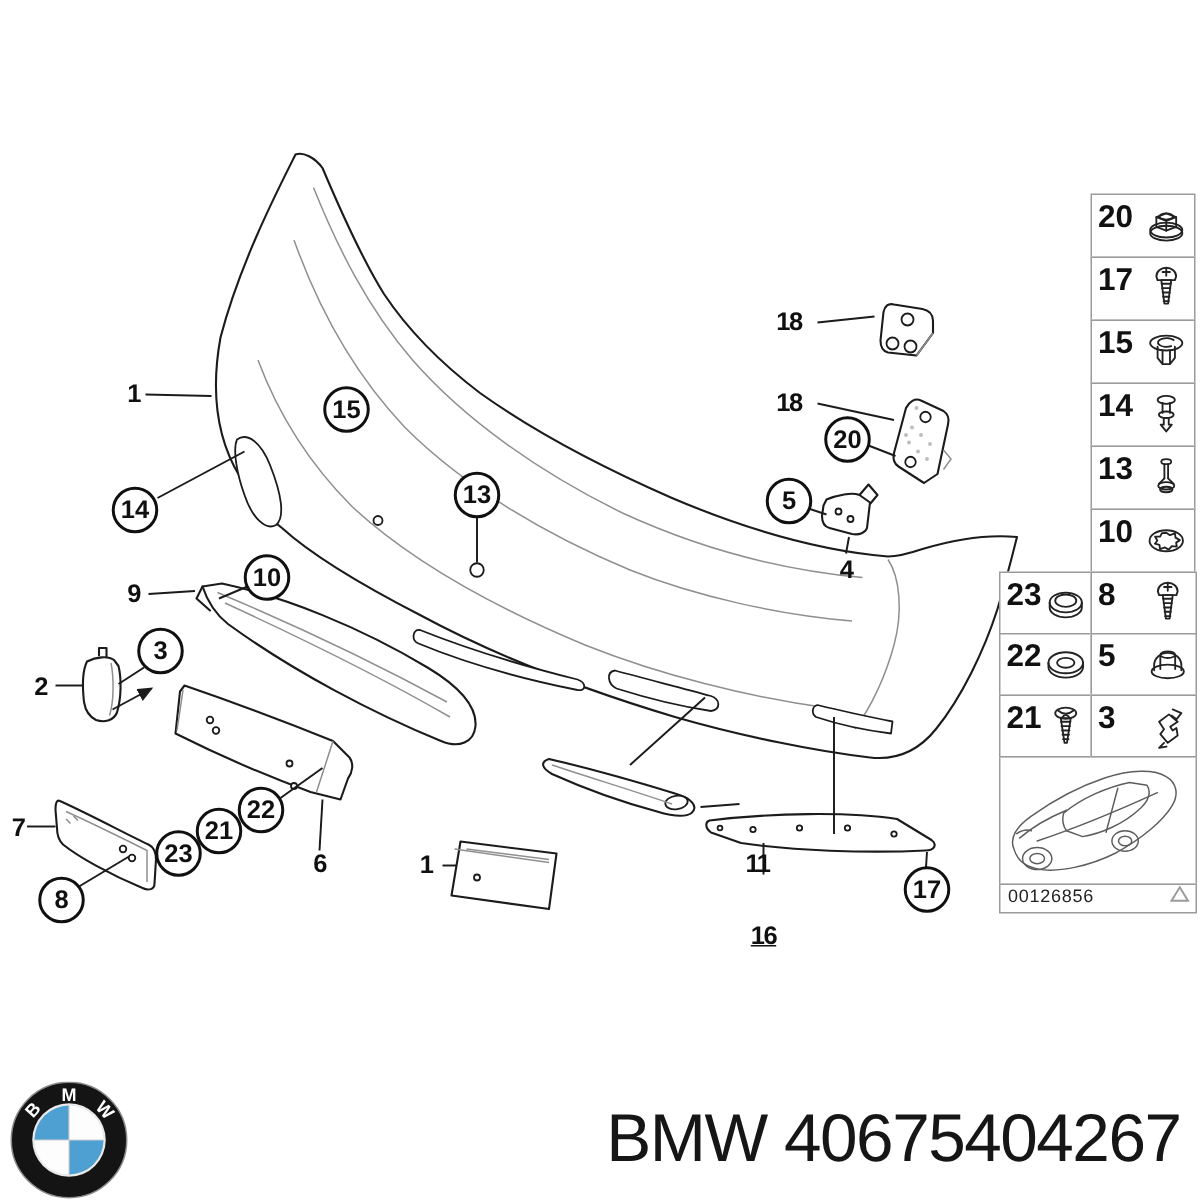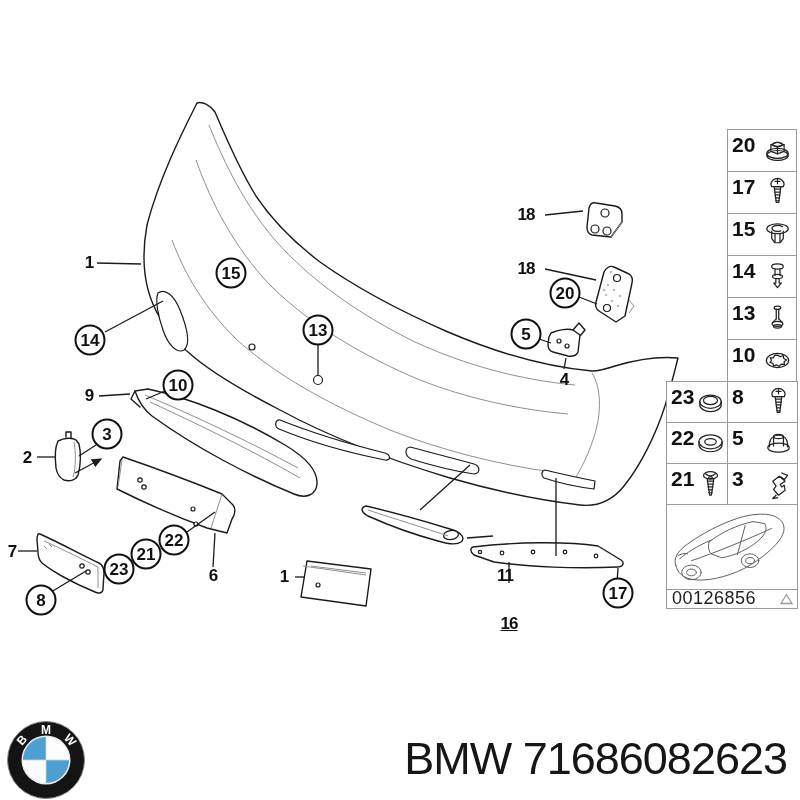--- a/index.html
+++ b/index.html
@@ -24,21 +24,21 @@
   .fic{width:33px;height:37px;flex:none;margin-left:auto;}
   .fic *{fill:none;stroke:#222;stroke-width:1.5;stroke-linecap:round;stroke-linejoin:round;}
   .single{margin-left:61px;width:70px;margin-top:-1px;}
   .single:first-child{margin-top:0;}
   .drow{display:flex;margin-top:-1px;}
   .drow .fcell:first-child{width:62px;height:42px;}
   .drow .fcell:last-child{width:71px;height:42px;margin-left:-1px;}
   .carbox{box-sizing:border-box;border:1px solid #9b9b9b;background:#fff;height:86px;width:132px;margin-top:-1px;}
   .carsvg *{fill:none;stroke:#5d5d5d;stroke-width:1;stroke-linecap:round;stroke-linejoin:round;}
   .codebox{box-sizing:border-box;border:1px solid #9b9b9b;background:#fff;height:20px;width:132px;margin-top:-1px;
-           display:flex;align-items:center;padding:0 4px 1px 5px;font-size:18px;letter-spacing:.5px;color:#222;}
+           display:flex;align-items:flex-start;padding:0 4px 1px 5px;font-size:12px;letter-spacing:.5px;color:#222;}
   .tri{margin-left:auto;}
   .footer-logo{position:absolute;left:5px;top:721px;z-index:2;}
   .footer-title{position:absolute;right:13px;top:736px;font-size:45px;color:#161616;
                 letter-spacing:-1px;white-space:nowrap;z-index:2;line-height:1;}
 </style>
 </head>
 <body>
 
 <div class="stage">
 
@@ -358,15 +358,15 @@
     <circle cx="41" cy="39" r="24.5" fill="#e9e9e9"></circle>
     <path d="M41,39 L18,39 A23,23 0 0 1 41,16 Z" fill="#4e9fd2"></path>
     <path d="M41,39 L41,16 A23,23 0 0 1 64,39 Z" fill="#fdfdfd"></path>
     <path d="M41,39 L18,39 A23,23 0 0 0 41,62 Z" fill="#fdfdfd"></path>
     <path d="M41,39 L64,39 A23,23 0 0 1 41,62 Z" fill="#4e9fd2"></path>
     <path d="M18,39 L64,39 M41,16 L41,62" stroke="#cfcfcf" stroke-width="0.8" fill="none"></path>
     <text x="17" y="23" fill="#fff" font-size="12" font-weight="bold" text-anchor="middle" transform="rotate(-48 17 19)" font-family="Liberation Sans, sans-serif">B</text>
     <text x="41" y="13" fill="#fff" font-size="12" font-weight="bold" text-anchor="middle" font-family="Liberation Sans, sans-serif">M</text>
     <text x="65" y="23" fill="#fff" font-size="12" font-weight="bold" text-anchor="middle" transform="rotate(48 65 19)" font-family="Liberation Sans, sans-serif">W</text>
   </svg>
-  <div class="footer-title">BMW 71686082623</div>
+  <div class="footer-title">BMW 40675404267</div>
 
 </div>
 
 </body></html>

